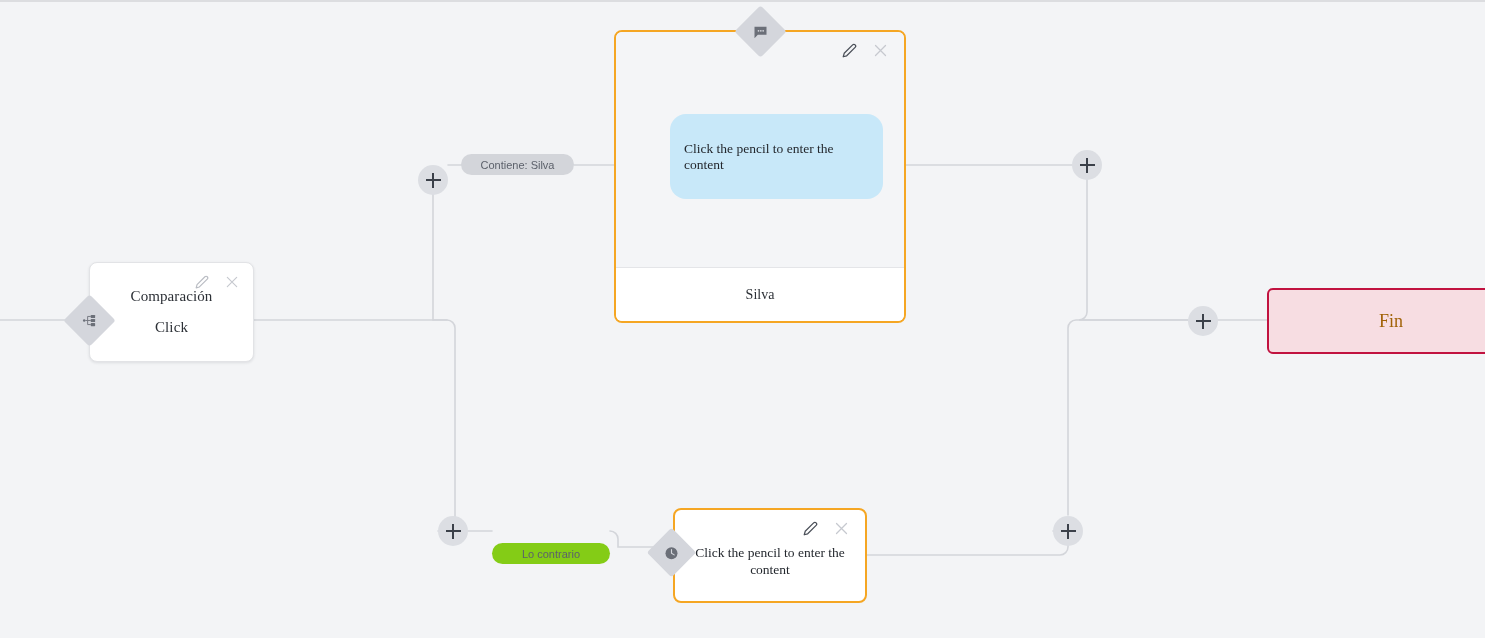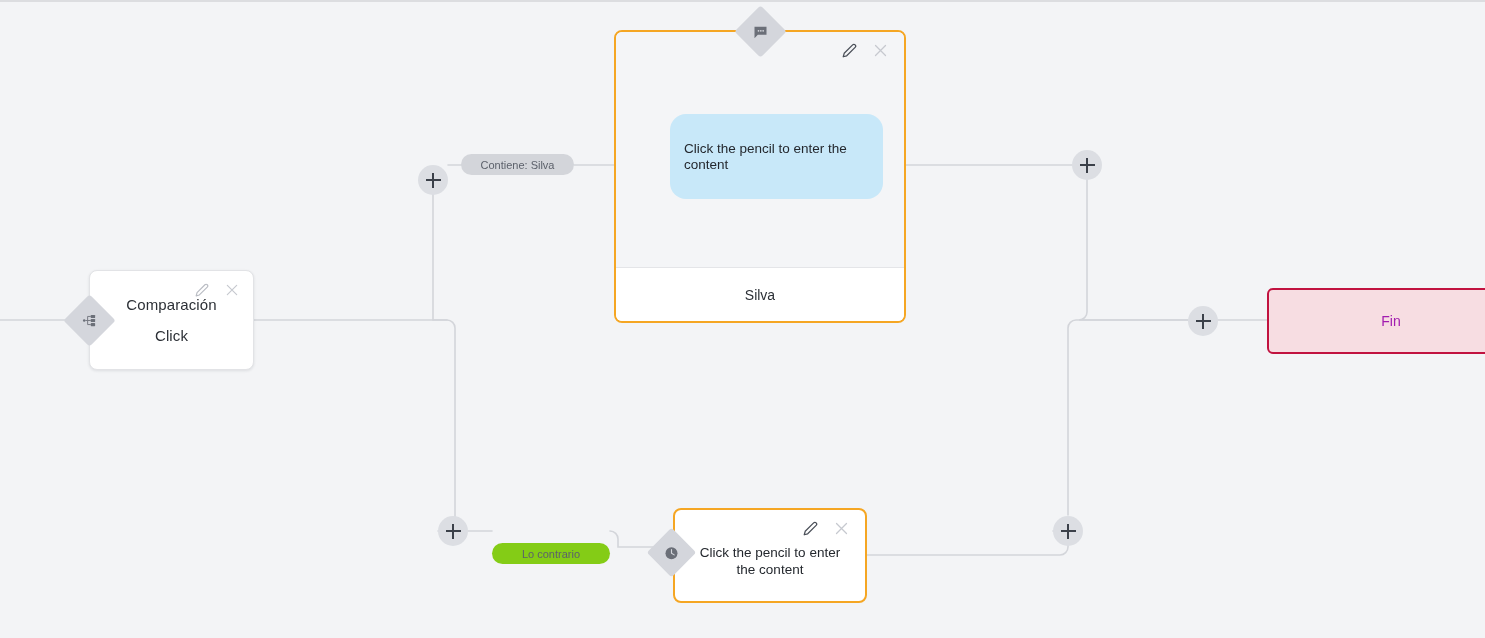--- a/index.html
+++ b/index.html
@@ -25,26 +25,27 @@
     left: 0; top: 0;
     width: 1485px;
     height: 638px;
     pointer-events: none;
   }
 
   
   .node {
     position: absolute;
     box-sizing: border-box;
+    font-family: Liberation Serif, serif;
   }
 
   
   .cmp-node {
     left: 89px;
-    top: 268px;
+    top: 260px;
     width: 165px;
     height: 100px;
     background: #ffffff;
     border: 1px solid #e2e3e6;
     border-radius: 8px;
     box-shadow: 0 1px 3px rgba(20,25,40,.10);
     display: flex;
     flex-direction: column;
     align-items: center;
     justify-content: center;
@@ -210,22 +211,22 @@
     height: 66px;
     background: #f7dde2;
     border: 2px solid #c1123f;
     border-radius: 6px;
     display: flex;
     align-items: center;
     justify-content: center;
     box-sizing: border-box;
   }
   .end-node span {
-    font-size: 14px;
-    color: #a21caf;
+    font-size: 18px;
+    color: #a16207;
   }
 
   .ico { display: inline-flex; line-height: 0; cursor: pointer; }
 </style>
 </head>
 <body>
 
 <div id="canvas">
 
   <svg id="wires" viewBox="0 0 1485 638" xmlns="http://www.w3.org/2000/svg">

